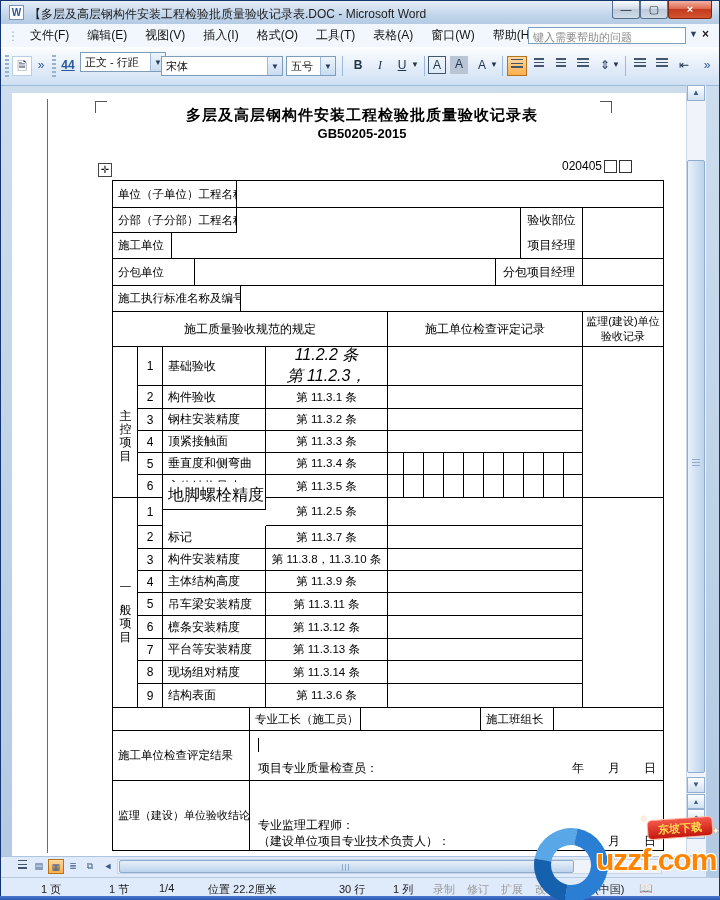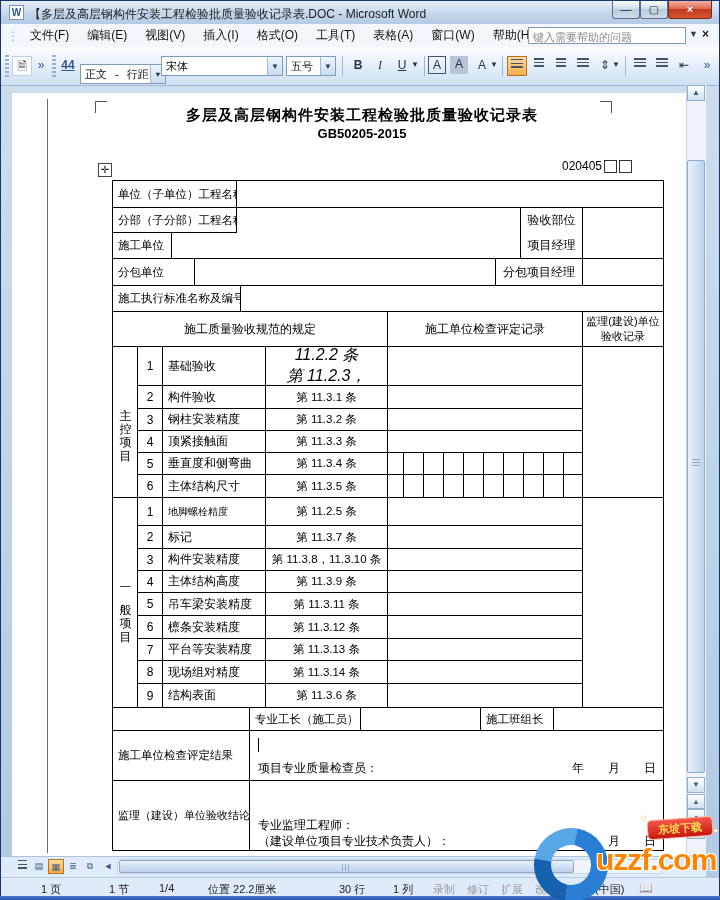--- a/index.html
+++ b/index.html
@@ -121,21 +121,21 @@
 <div class="abs helpbox">键入需要帮助的问题</div>
 <div class="abs help-dd">▼</div>
 <div class="abs help-x">×</div>
 
 <div class="abs toolbar"></div>
 <div class="abs grip" style="left:5px;top:55px;"></div>
 <div class="abs tbtn" style="left:12px;top:56px;border:1px solid #b9cfe6;background:#fff;">🗎</div>
 <div class="abs tbtn" style="left:34px;top:56px;width:14px;color:#2b579a;">»</div>
 <div class="abs grip" style="left:52px;top:55px;"></div>
 <div class="abs tbtn" style="left:58px;top:56px;color:#2b579a;text-decoration:underline;font-weight:bold;">44</div>
-<div class="abs combo" style="left:80px;top:64px;width:86px;font-family:Liberation Mono, monospace;">
+<div class="abs combo" style="left:80px;top:52px;width:86px;">
     <span>正文 - 行距</span>
     <span class="dd">▼</span>
   </div>
 <div class="abs combo" style="left:161px;top:56px;width:122px;">
     <span>宋体</span>
     <span class="dd">▼</span>
   </div>
 <div class="abs combo" style="left:286px;top:56px;width:50px;">
     <span>五号</span>
     <span class="dd">▼</span>
@@ -312,21 +312,21 @@
         <div class="mini" style="left: 75px; width: 20px;"></div>
         <div class="mini" style="left: 95px; width: 20px;"></div>
         <div class="mini" style="left: 115px; width: 20px;"></div>
         <div class="mini" style="left: 135px; width: 20px;"></div>
         <div class="mini" style="left: 155px; width: 20px;"></div>
         <div class="mini" style="left: 175px; width: 20px;"></div>
       </div>
       <div class="c ctr" style="left: 25px; top: 317px; width: 25px; height: 28px;">
         <div style="width: 100%;">1</div>
       </div>
-      <div class="c lab" style="left: 50px; top: 317px; width: 103px; height: 28px; font-size: 10px;">
+      <div class="c lab" style="left: 50px; top: 301px; width: 103px; height: 28px; font-size: 16px;">
         <div style="width: 100%;">地脚螺栓精度</div>
       </div>
       <div class="c ctr" style="left: 153px; top: 317px; width: 122px; height: 28px;">
         <div style="width: 100%; font-size: 11.5px;">
           <div>第 11.2.5 条</div>
         </div>
       </div>
       <div class="c " style="left: 275px; top: 317px; width: 195px; height: 28px;"></div>
       <div class="c ctr" style="left: 25px; top: 345px; width: 25px; height: 23px;">
         <div style="width: 100%;">2</div>

